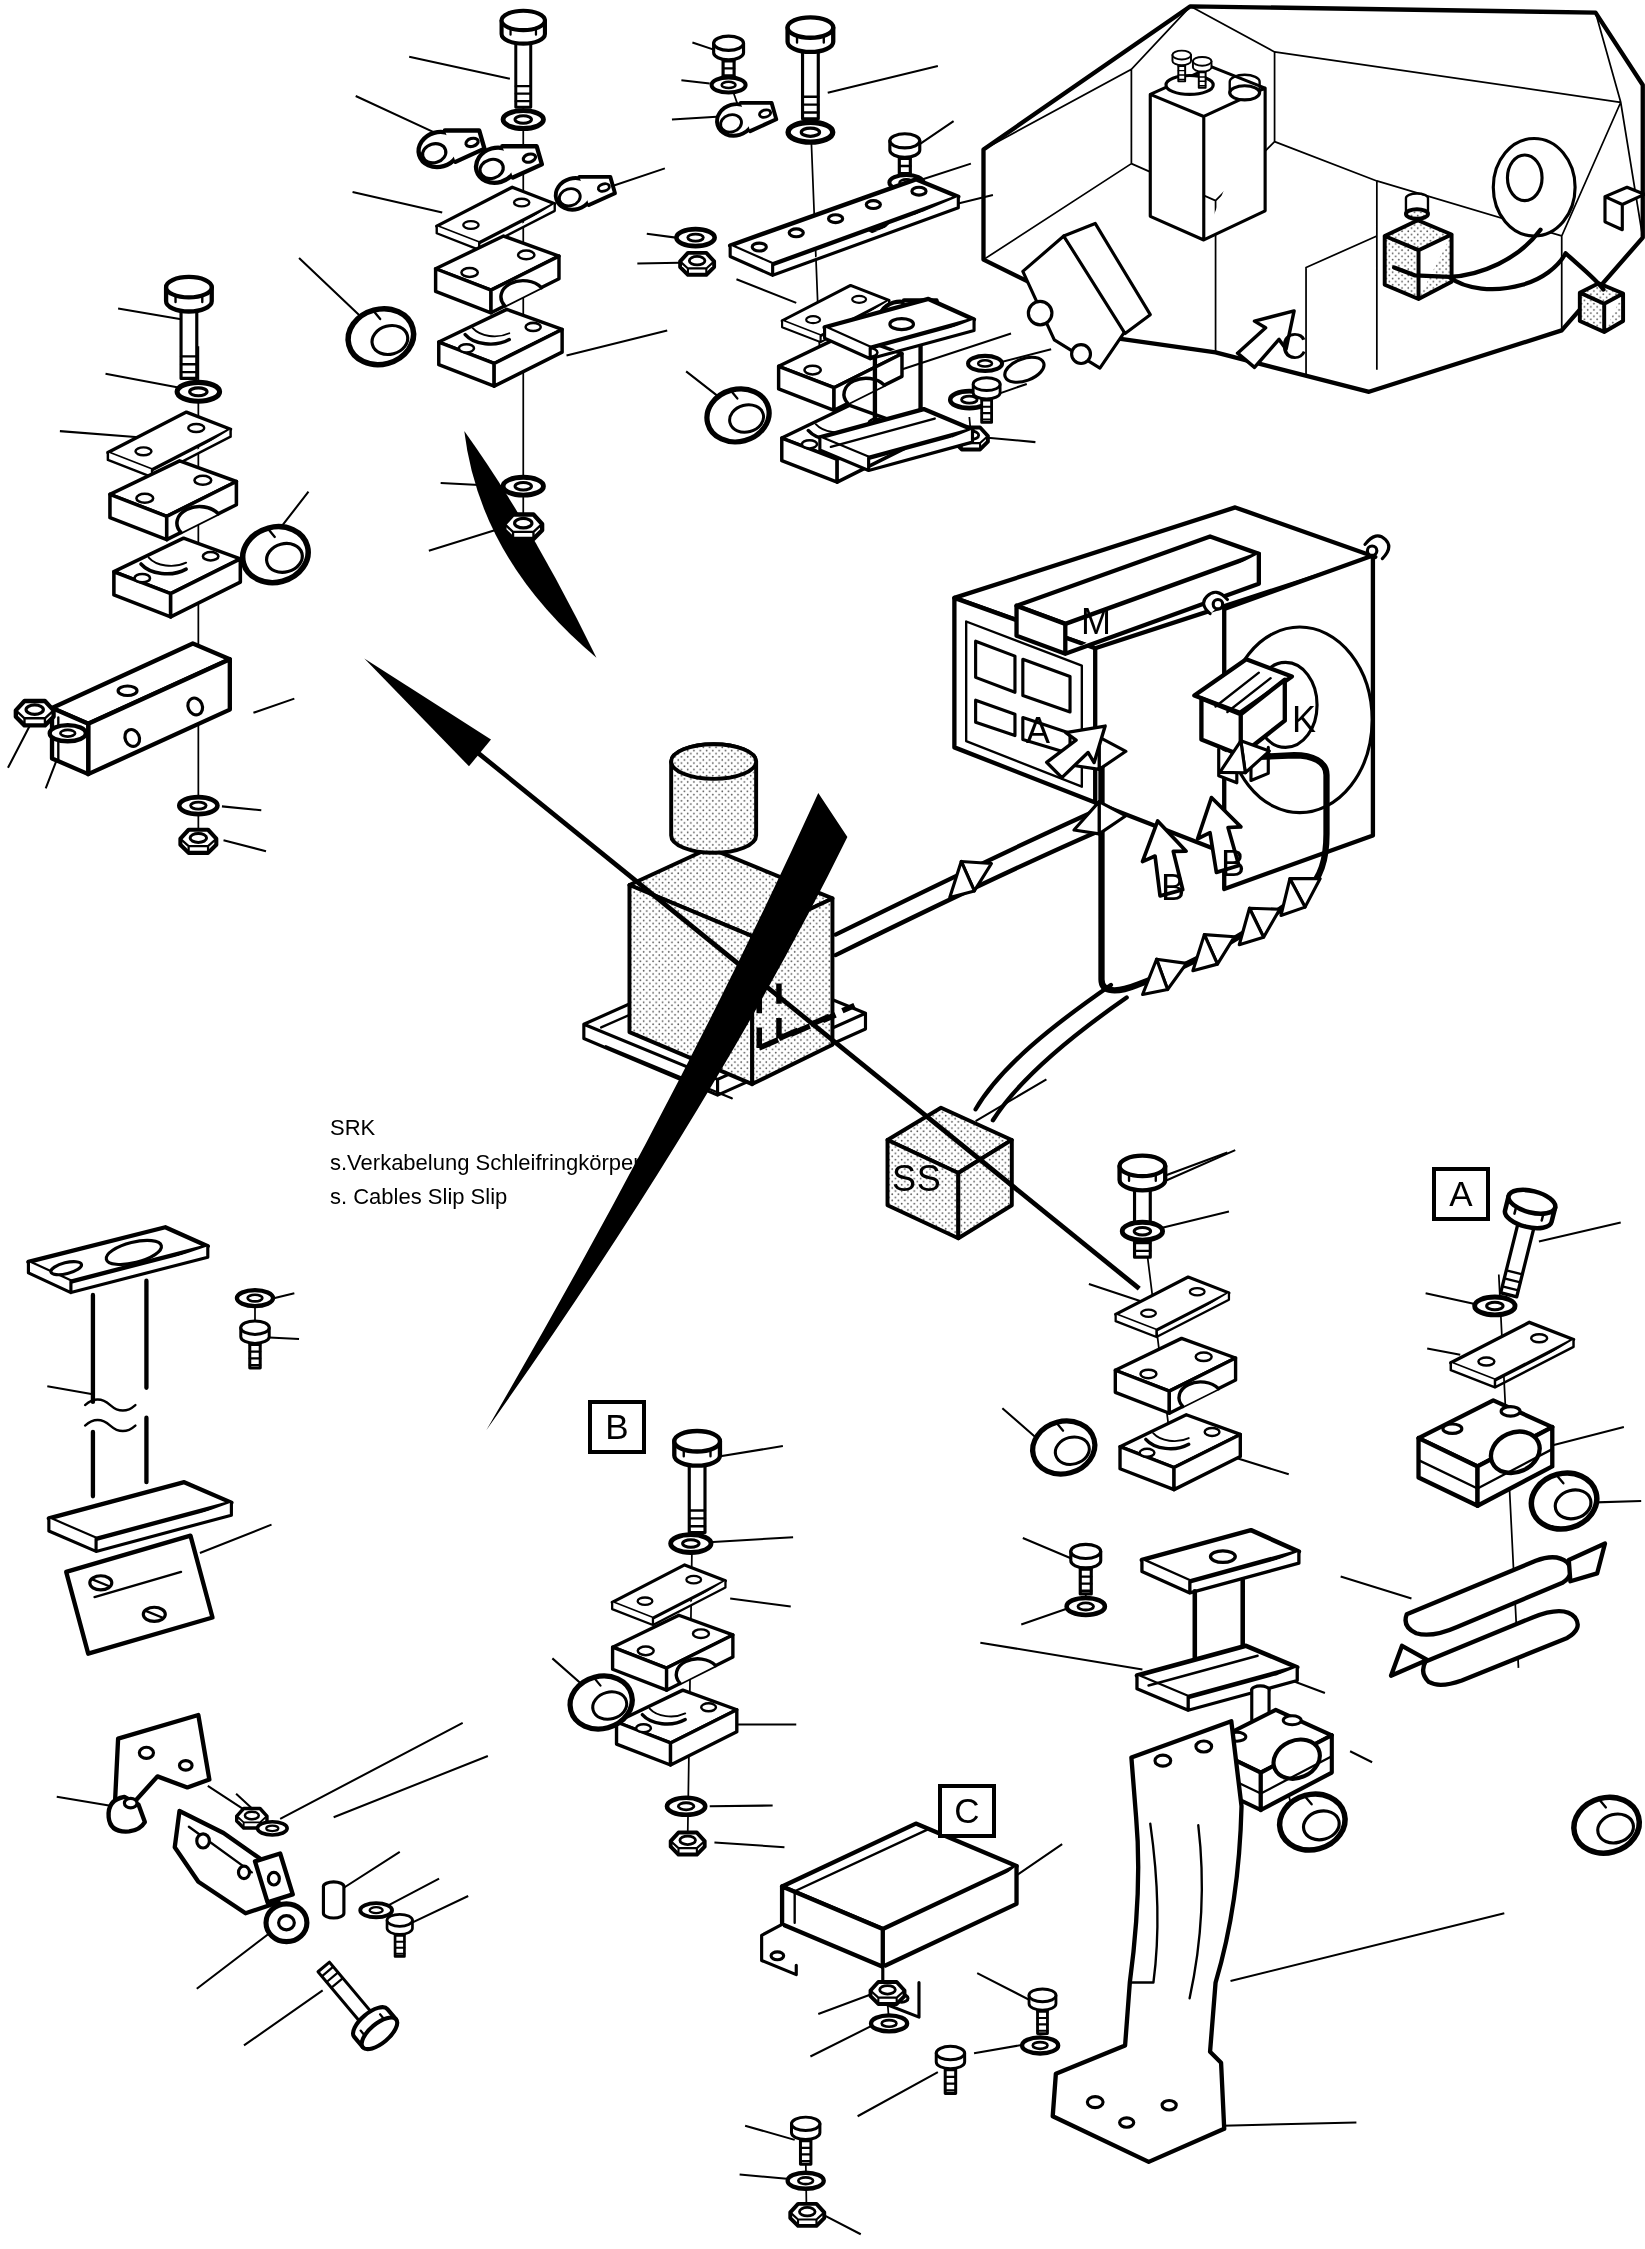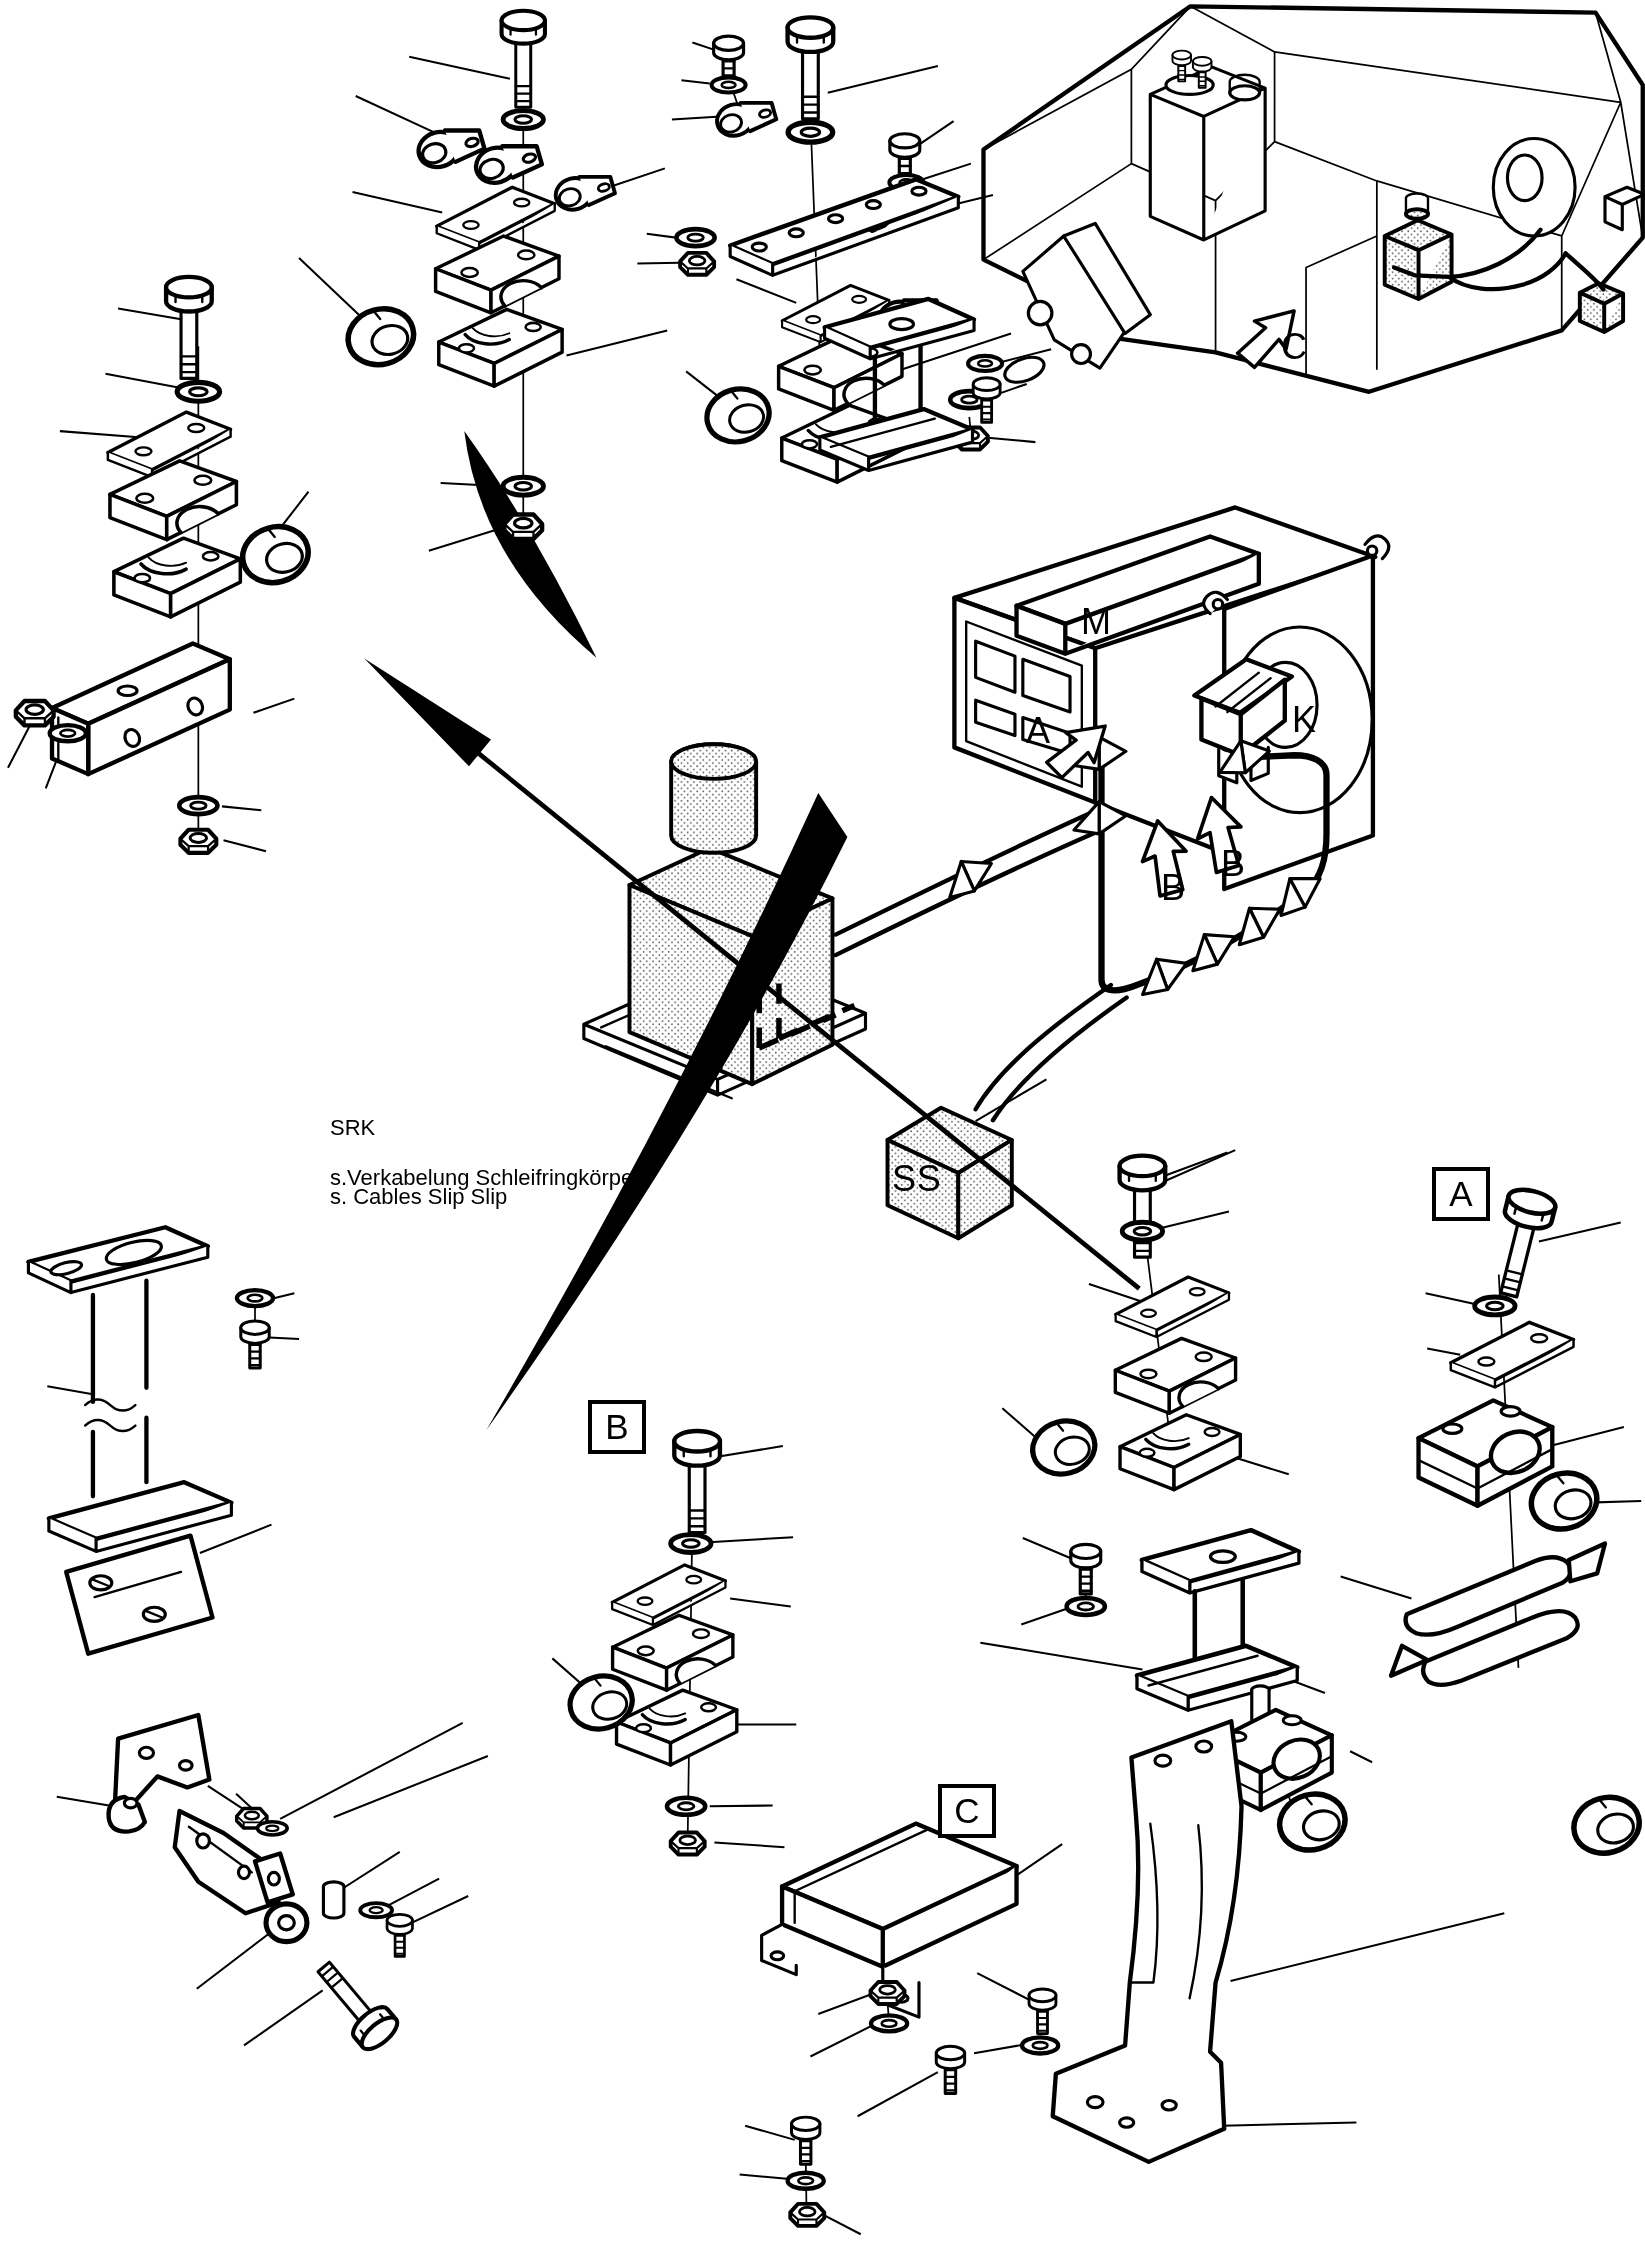--- a/index.html
+++ b/index.html
@@ -484,21 +484,21 @@
     <path class="o2" d="M411 2398 L411 2432 A13 6 0 0 0 437 2432 L437 2398"></path>
   </g>
   <use href="#washer" transform="translate(478,2428) scale(0.75)"></use>
   <use href="#screwV" transform="translate(508,2452) scale(0.85)"></use>
   <use href="#boltV" transform="translate(470,2570) rotate(140) scale(0.95)"></use>
 </g>
 
 </svg>
 
 <div class="lbl note" style="left:330px; top:1117px;">SRK</div>
-<div class="lbl note" style="left:330px; top:1152px;margin-top:15px;">s.Verkabelung Schleifringkörper</div>
+<div class="lbl note" style="left:330px; top:1152px;">s.Verkabelung Schleifringkörper</div>
 <div class="lbl note" style="left:330px; top:1186px;">s. Cables Slip Slip</div>
 
 <div class="lbl" style="left:892px; top:1161px;">SS</div>
 <div class="lbl" style="left:1081px; top:604px;">M</div>
 <div class="lbl" style="left:1292px; top:702px;">K</div>
 <div class="lbl" style="left:1026px; top:713px;">A</div>
 <div class="lbl" style="left:1161px; top:870px;">B</div>
 <div class="lbl" style="left:1221px; top:846px;">B</div>
 <div class="lbl" style="left:1281px; top:329px;">C</div>
 

